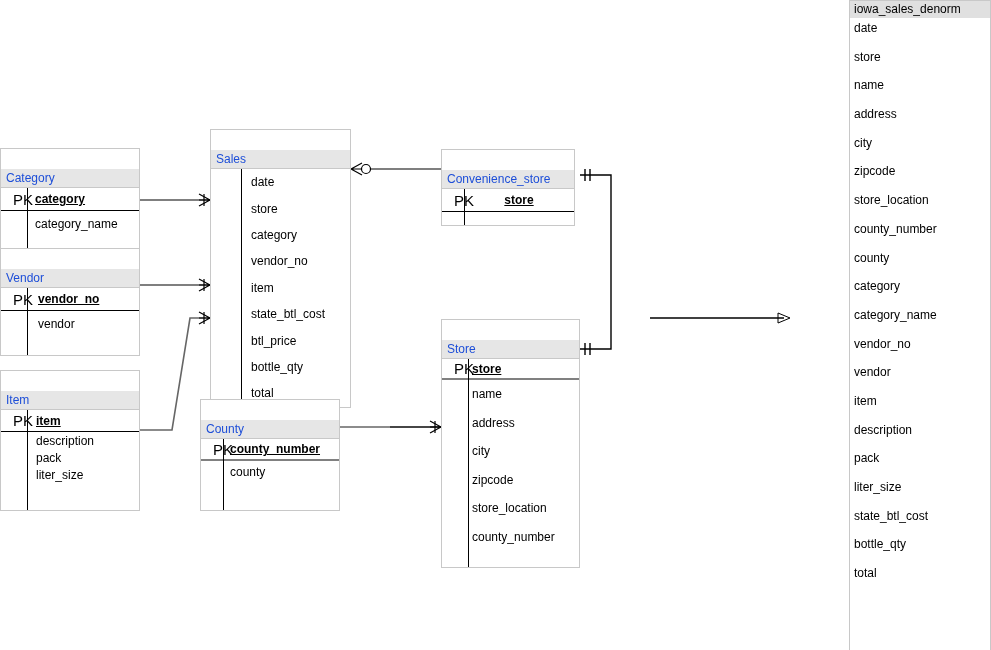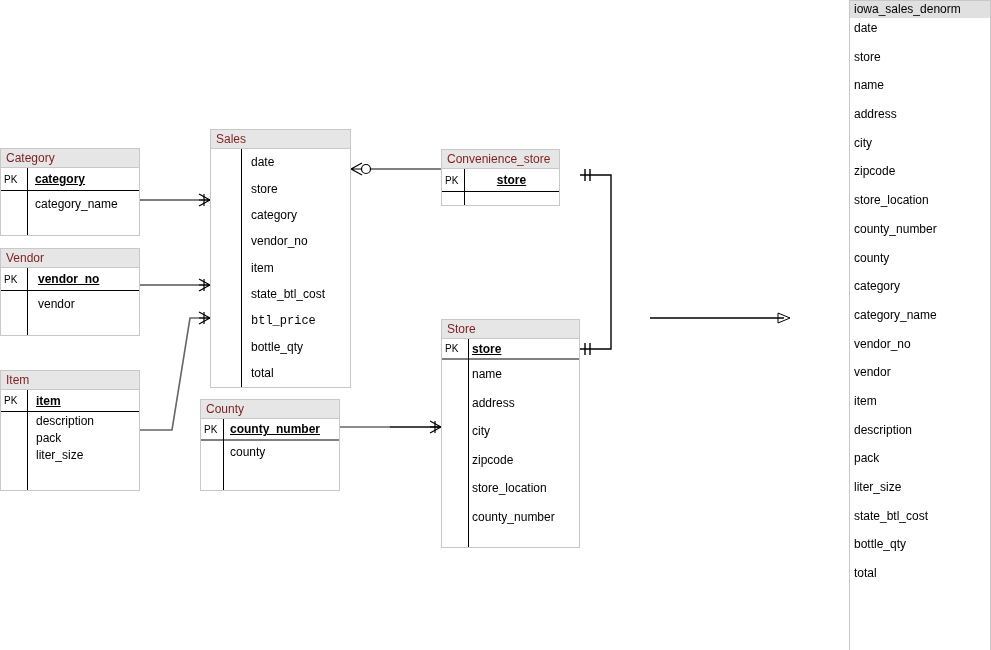--- a/index.html
+++ b/index.html
@@ -24,23 +24,24 @@
     border: 1px solid #c8c8c8;
     background: #ffffff;
   }
   .entity-title {
     background: #e6e6e6;
     border-bottom: 1px solid #c8c8c8;
     height: 18px;
     line-height: 18px;
     padding-left: 5px;
     font-size: 12px;
-    color: #7f1d1d;
+    color: #1d4ed8;
     white-space: nowrap;
     overflow: hidden;
+    margin-top: 20px;
   }
   .entity-body {
     position: relative;
   }
   
   .entity-body::before {
     content: "";
     position: absolute;
     top: 0;
     bottom: 0;
@@ -50,23 +51,23 @@
   }
   .row {
     display: flex;
     align-items: center;
     box-sizing: border-box;
     white-space: nowrap;
   }
   .row .keycell {
     width: var(--divx, 28px);
     flex: 0 0 var(--divx, 28px);
-    padding-left: 3px;
-    box-sizing: border-box;
-    font-size: 10px;
+    padding-left: 12px;
+    box-sizing: border-box;
+    font-size: 15px;
   }
   .row .attrcell {
     padding-left: 8px;
     box-sizing: border-box;
     font-size: 12px;
   }
   .row.pk {
     border-bottom: 1px solid #000000;
   }
   .row.pk .attrcell {
@@ -257,21 +258,21 @@
       <span class="attrcell" style="padding-left:10px;">vendor_no</span>
     </div>
     <div class="row" style="height:26.4px;">
       <span class="keycell"></span>
       <span class="attrcell" style="padding-left:10px;">item</span>
     </div>
     <div class="row" style="height:26.4px;">
       <span class="keycell"></span>
       <span class="attrcell" style="padding-left:10px;">state_btl_cost</span>
     </div>
-    <div class="row" style="height:26.4px;font-family:Liberation Mono, monospace;">
+    <div class="row" style="height:26.4px;">
       <span class="keycell"></span>
       <span class="attrcell" style="padding-left:10px;">btl_price</span>
     </div>
     <div class="row" style="height:26.4px;">
       <span class="keycell"></span>
       <span class="attrcell" style="padding-left:10px;">bottle_qty</span>
     </div>
     <div class="row" style="height:26.4px;">
       <span class="keycell"></span>
       <span class="attrcell" style="padding-left:10px;">total</span>
@@ -290,21 +291,21 @@
       <span class="keycell"></span>
       <span class="attrcell" style="padding-left:7px;">county</span>
     </div>
     <div class="row" style="height:27px;">
       <span class="keycell"></span>
       <span class="attrcell"></span>
     </div>
   </div>
 </div>
 
-<div class="entity" style="left:441px; top:149px; width:119px;">
+<div class="entity" style="left:441px; top:149px; width:134px;">
   <div class="entity-title">Convenience_store</div>
   <div class="entity-body" style="--divx:22px;">
     <div class="row pk centered" style="height:23px;">
       <span class="keycell">PK</span>
       <span class="attrcell">store</span>
     </div>
     <div class="row" style="height:13px;">
       <span class="keycell"></span>
       <span class="attrcell"></span>
     </div>

